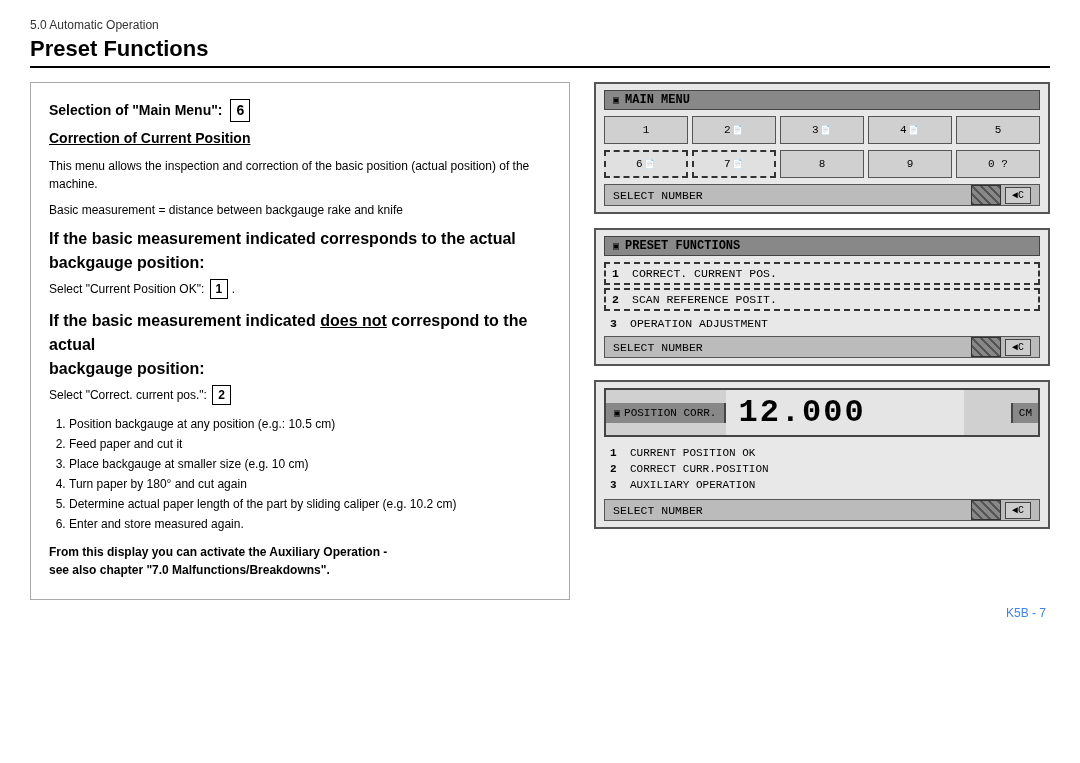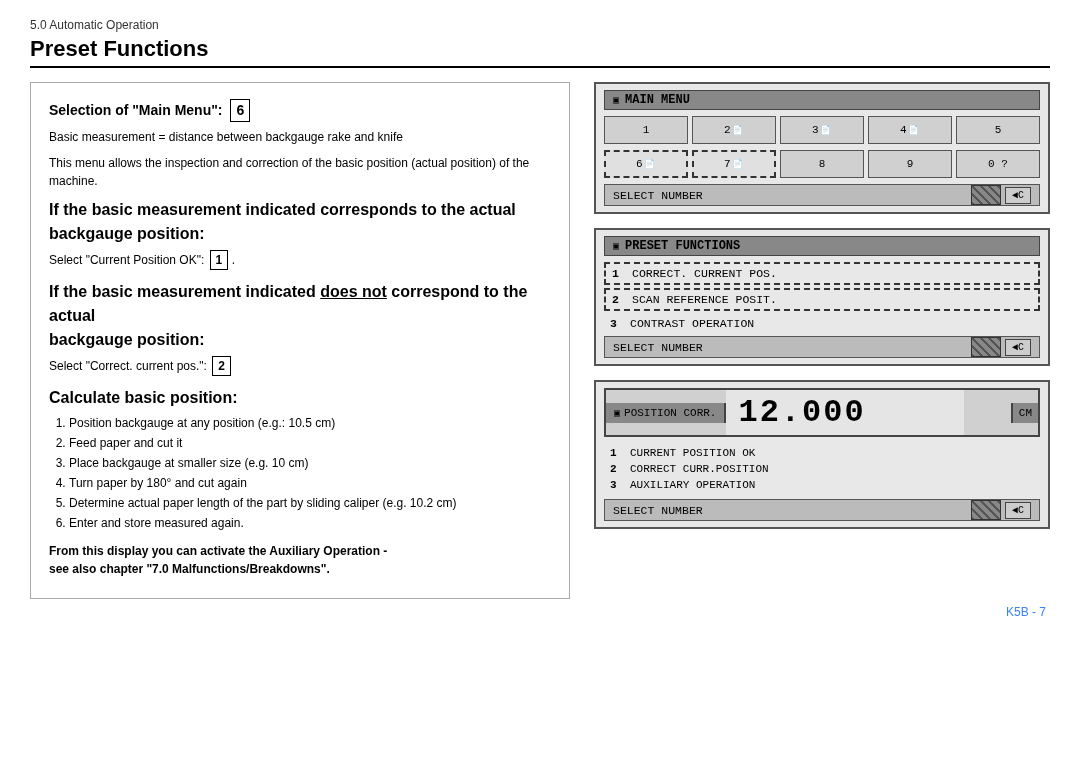--- a/index.html
+++ b/index.html
@@ -276,22 +276,23 @@
   <div class="breadcrumb">5.0 Automatic Operation</div>
   <div class="page-title">Preset Functions</div>
 
   <div class="main-content">
 
     <div class="left-panel">
       <div class="section-heading">
         <span>Selection of "Main Menu":</span>
         <span class="box-num">6</span>
       </div>
+      <div class="underline-heading">Correction of Current Position</div>
+      <div class="para">This menu allows the inspection and correction of the basic position (actual position) of the machine.</div>
       <div class="para">Basic measurement = distance between backgauge rake and knife</div>
-      <div class="para">This menu allows the inspection and correction of the basic position (actual position) of the machine.</div>
 
       <div class="bold-para">
         <span>If the basic measurement indicated corresponds to the actual</span><br>
         <span>backgauge position:</span>
       </div>
       <div class="select-line">
         <span>Select "Current Position OK":</span>
         <span class="box-num">1</span>
         <span>.</span>
       </div>
@@ -300,21 +301,20 @@
         <span>If the basic measurement indicated</span>
         <span style="text-decoration:underline;">does not</span>
         <span>correspond to the actual</span><br>
         <span>backgauge position:</span>
       </div>
       <div class="select-line">
         <span>Select "Correct. current pos.":</span>
         <span class="box-num">2</span>
       </div>
 
-      <div class="bold-para">Calculate basic position:</div>
       <ol class="ol-list">
         <li>Position backgauge at any position (e.g.: 10.5 cm)</li>
         <li>Feed paper and cut it</li>
         <li>Place backgauge at smaller size (e.g. 10 cm)</li>
         <li>Turn paper by 180° and cut again</li>
         <li>Determine actual paper length of the part by sliding caliper (e.g. 10.2 cm)</li>
         <li>Enter and store measured again.</li>
       </ol>
 
       <div class="bold-italic-para">
@@ -362,21 +362,21 @@
           <div class="preset-item dashed-border">
             <span class="preset-item-num">1</span>
             <span>CORRECT. CURRENT POS.</span>
           </div>
           <div class="preset-item dashed-border">
             <span class="preset-item-num">2</span>
             <span>SCAN REFERENCE POSIT.</span>
           </div>
           <div class="preset-item">
             <span class="preset-item-num">3</span>
-            <span>CONTRAST OPERATION</span>
+            <span>OPERATION ADJUSTMENT</span>
           </div>
         </div>
         <div class="select-number-bar">
           <span>SELECT NUMBER</span>
           <div class="select-number-right">
             <div class="hash-block"></div>
             <span class="clear-btn">◄C</span>
           </div>
         </div>
       </div>

